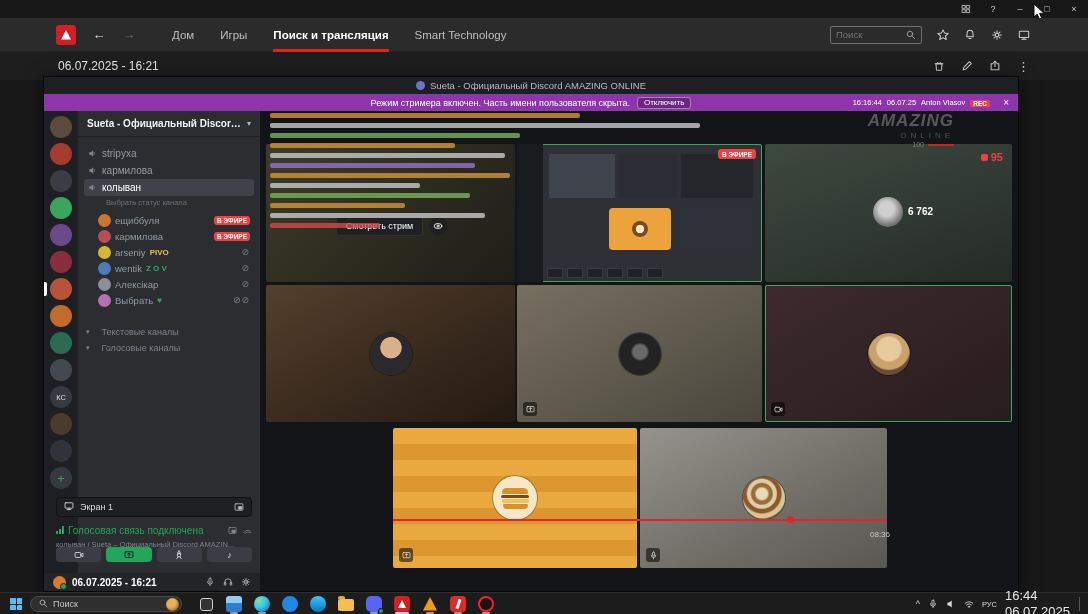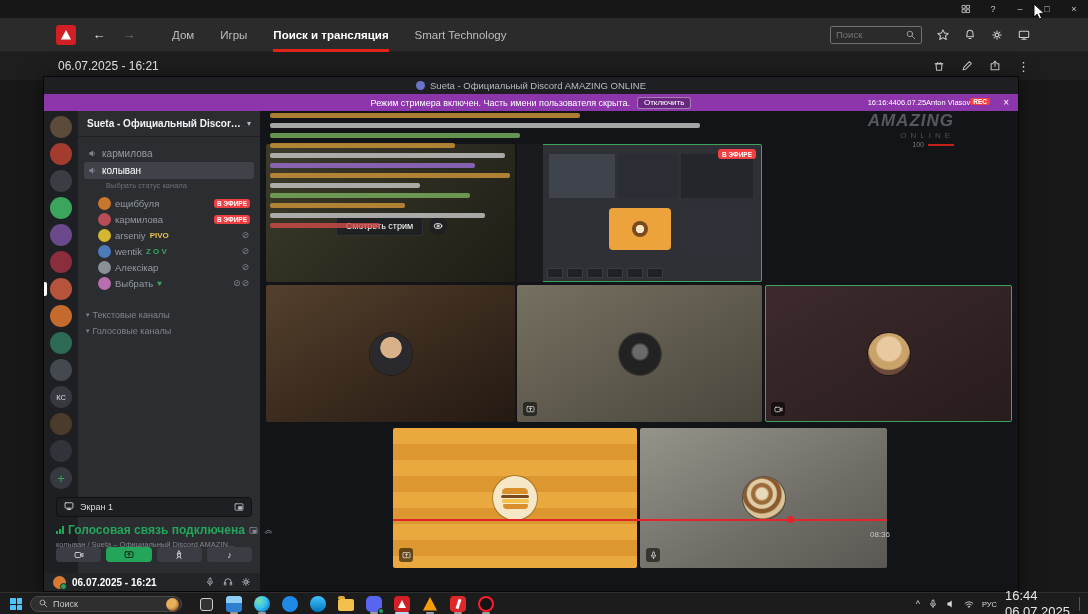--- a/index.html
+++ b/index.html
@@ -33,21 +33,21 @@
   #subicons .hic{font-size:13px}
 
   .mainbg{position:absolute;top:80px;left:0;width:1088px;height:512px;background:#181818}
 
   
   .discord{position:absolute;left:44px;top:77px;width:974px;height:514px;background:#313338;box-shadow:0 2px 18px rgba(0,0,0,.55),0 0 0 1px #0a0a0b;z-index:10}
   .dtitle{position:absolute;left:0;top:0;right:0;height:17px;background:#1e1f22;display:flex;align-items:center;justify-content:center;gap:5px;color:#b5bac1;font-size:9.5px;z-index:30}
   .dmark{width:9px;height:9px;border-radius:50%;background:#6a75c9;flex:none}
   .dbanner{position:absolute;left:0;top:17px;right:0;height:17px;background:#8d35ab;display:flex;align-items:center;justify-content:center;gap:7px;font-size:9px;color:#fff;z-index:30}
   .bbtn{background:rgba(0,0,0,.25);border:1px solid rgba(255,255,255,.4);color:#fff;font-size:8px;border-radius:3px;padding:0 6px;height:12px;line-height:10px}
-  .binfo{position:absolute;right:28px;display:flex;font-size:7.5px;align-items:flex-start}
+  .binfo{position:absolute;right:28px;display:flex;gap:5px;font-size:7.5px;align-items:flex-end}
   .bbadge{background:#f23f42;border-radius:2px;padding:0 3px;font-weight:700;font-size:6.5px}
   .bclose{position:absolute;right:9px;font-size:10px}
 
   .drail{position:absolute;left:0;top:34px;width:34px;bottom:18px;background:#1e1f22;display:flex;flex-direction:column;align-items:center;padding-top:5px;gap:5px;z-index:5}
   .srv{width:22px;height:22px;border-radius:50%;flex:none;position:relative}
   .srv.sel::before{content:"";position:absolute;left:-6px;top:4px;width:3px;height:14px;background:#fff;border-radius:0 2px 2px 0}
   .srv.lbl{display:flex;align-items:center;justify-content:center;color:#dbdee1;font-size:7.5px}
   .addsrv{width:22px;height:22px;border-radius:50%;background:#36393f;color:#3ba55d;font-size:13px;display:flex;align-items:center;justify-content:center;flex:none}
 
   .dchannels{position:absolute;left:34px;top:34px;width:182px;bottom:18px;background:#2b2d31;overflow:hidden;z-index:4}
@@ -59,32 +59,32 @@
   .chrow.active{color:#fff;background:#3f4248}
   .cicn{display:flex;align-items:center;color:#80848e}
   .hintrow{color:#6d7177;font-size:7.5px;padding:2px 8px 3px 22px;white-space:nowrap}
   #userlist{padding:2px 6px 0 20px}
   .vrow{display:flex;align-items:center;gap:4px;height:16px;font-size:9.5px;color:#949ba4;white-space:nowrap}
   .vav{width:13px;height:13px;border-radius:50%;flex:none}
   .vtag{font-size:8px;font-weight:700}
   .vbadge{background:#f23f42;color:#fff;font-size:6.5px;font-weight:700;padding:1px 3px;border-radius:3px;margin-left:auto;margin-right:4px}
   .vmute{margin-left:auto;margin-right:4px;color:#80848e;font-size:9px;letter-spacing:1px}
   #sections{padding:16px 8px 0}
-  .secrow{display:flex;align-items:center;gap:3px;height:16px;color:#80848e;font-size:9px}
+  .secrow{display:flex;align-items:center;gap:12px;height:16px;color:#80848e;font-size:9px}
   .chev2{font-size:7px}
 
   
   .scard{position:absolute;left:12px;top:420px;width:196px;height:20px;background:#1e1f22;border:1px solid #101114;border-radius:4px;display:flex;align-items:center;gap:6px;padding:0 7px;color:#dbdee1;font-size:9px;z-index:20}
   .scard .right{margin-left:auto;color:#b5bac1;display:flex}
   .vstat{position:absolute;left:12px;top:444px;width:196px;z-index:20}
   .vs1{display:flex;align-items:center;gap:4px}
   .vbars{display:inline-flex;gap:1px;align-items:flex-end;height:8px}
   .vbars i{width:2px;background:#23a55a;display:block}
   .vbars i:nth-child(1){height:3px}.vbars i:nth-child(2){height:5px}.vbars i:nth-child(3){height:8px}
-  .vst{color:#23a55a;font-size:12px;font-weight:700;white-space:nowrap}
+  .vst{color:#23a55a;font-size:10px;font-weight:400;white-space:nowrap}
   .vr{margin-left:auto;display:flex;gap:6px;color:#8a8f98}
   .vs2{font-size:7.5px;color:#80848e;white-space:nowrap;overflow:hidden;text-overflow:ellipsis;margin-top:1px}
   #vbtns{position:absolute;left:12px;top:470px;width:196px;display:flex;gap:5px;z-index:20}
   .vbtn{flex:1;height:15px;border-radius:4px;background:#3a3d43;display:flex;align-items:center;justify-content:center;color:#dbdee1;font-size:9px}
   .vbtn.active{background:#23a55a;color:#101010}
   .duser{position:absolute;left:0;top:496px;width:216px;height:18px;background:#232428;display:flex;align-items:center;gap:6px;padding:0 9px;z-index:20}
   .uav{width:13px;height:13px;border-radius:50%;background:#d87a33;position:relative;flex:none}
   .uav::after{content:"";position:absolute;right:-1px;bottom:-1px;width:5px;height:5px;border-radius:50%;background:#23a55a;border:1px solid #232428}
   .ustamp{color:#fff;font-weight:700;font-size:10px;white-space:nowrap}
   #uicons{margin-left:auto;display:flex;gap:8px;color:#b5bac1}
@@ -320,20 +320,29 @@
         <span class="chev">▾</span>
       </div>
       <div id="chanlist">
           <div class="chrow">
             <span class="cicn">
               <svg width="9" height="9" viewBox="0 0 14 14" fill="none" stroke="currentColor" stroke-width="1.2" stroke-linecap="round" stroke-linejoin="round">
                 <path d="M2 5v4h2.5L8 12V2L4.5 5H2z" fill="currentColor" stroke="none"></path>
                 <path d="M9.5 5a3 3 0 0 1 0 4"></path>
               </svg>
             </span>
+            <span class="cname">stripyxa</span>
+          </div>
+          <div class="chrow">
+            <span class="cicn">
+              <svg width="9" height="9" viewBox="0 0 14 14" fill="none" stroke="currentColor" stroke-width="1.2" stroke-linecap="round" stroke-linejoin="round">
+                <path d="M2 5v4h2.5L8 12V2L4.5 5H2z" fill="currentColor" stroke="none"></path>
+                <path d="M9.5 5a3 3 0 0 1 0 4"></path>
+              </svg>
+            </span>
             <span class="cname">кармилова</span>
           </div>
           <div class="chrow active">
             <span class="cicn">
               <svg width="9" height="9" viewBox="0 0 14 14" fill="none" stroke="currentColor" stroke-width="1.2" stroke-linecap="round" stroke-linejoin="round">
                 <path d="M2 5v4h2.5L8 12V2L4.5 5H2z" fill="currentColor" stroke="none"></path>
                 <path d="M9.5 5a3 3 0 0 1 0 4"></path>
               </svg>
             </span>
             <span class="cname">колыван</span>
@@ -410,20 +419,28 @@
           </div>
         <div class="m-strip">
             <i></i>
             <i></i>
             <i></i>
             <i></i>
             <i></i>
             <i></i>
           </div>
         <span class="livebadge">В ЭФИРЕ</span>
+      </div>
+      <div class="tile t3">
+        <span class="score">
+            <i class="scoreic"></i>
+            <span>95</span>
+          </span>
+        <div class="t3av"></div>
+        <span class="t3count">6 762</span>
       </div>
       <div class="tile t4">
           <div class="cav av4"></div>
         </div>
       <div class="tile t5">
         <div class="cav av5"></div>
         <span class="cicon">
             <span><svg width="9" height="9" viewBox="0 0 14 14" fill="none" stroke="currentColor" stroke-width="1.2" stroke-linecap="round" stroke-linejoin="round">
                 <rect x="1.5" y="2.5" width="11" height="8" rx="1"></rect>
                 <path d="M7 8.5V4.5M5.2 6l1.8-1.8L8.8 6"></path>

